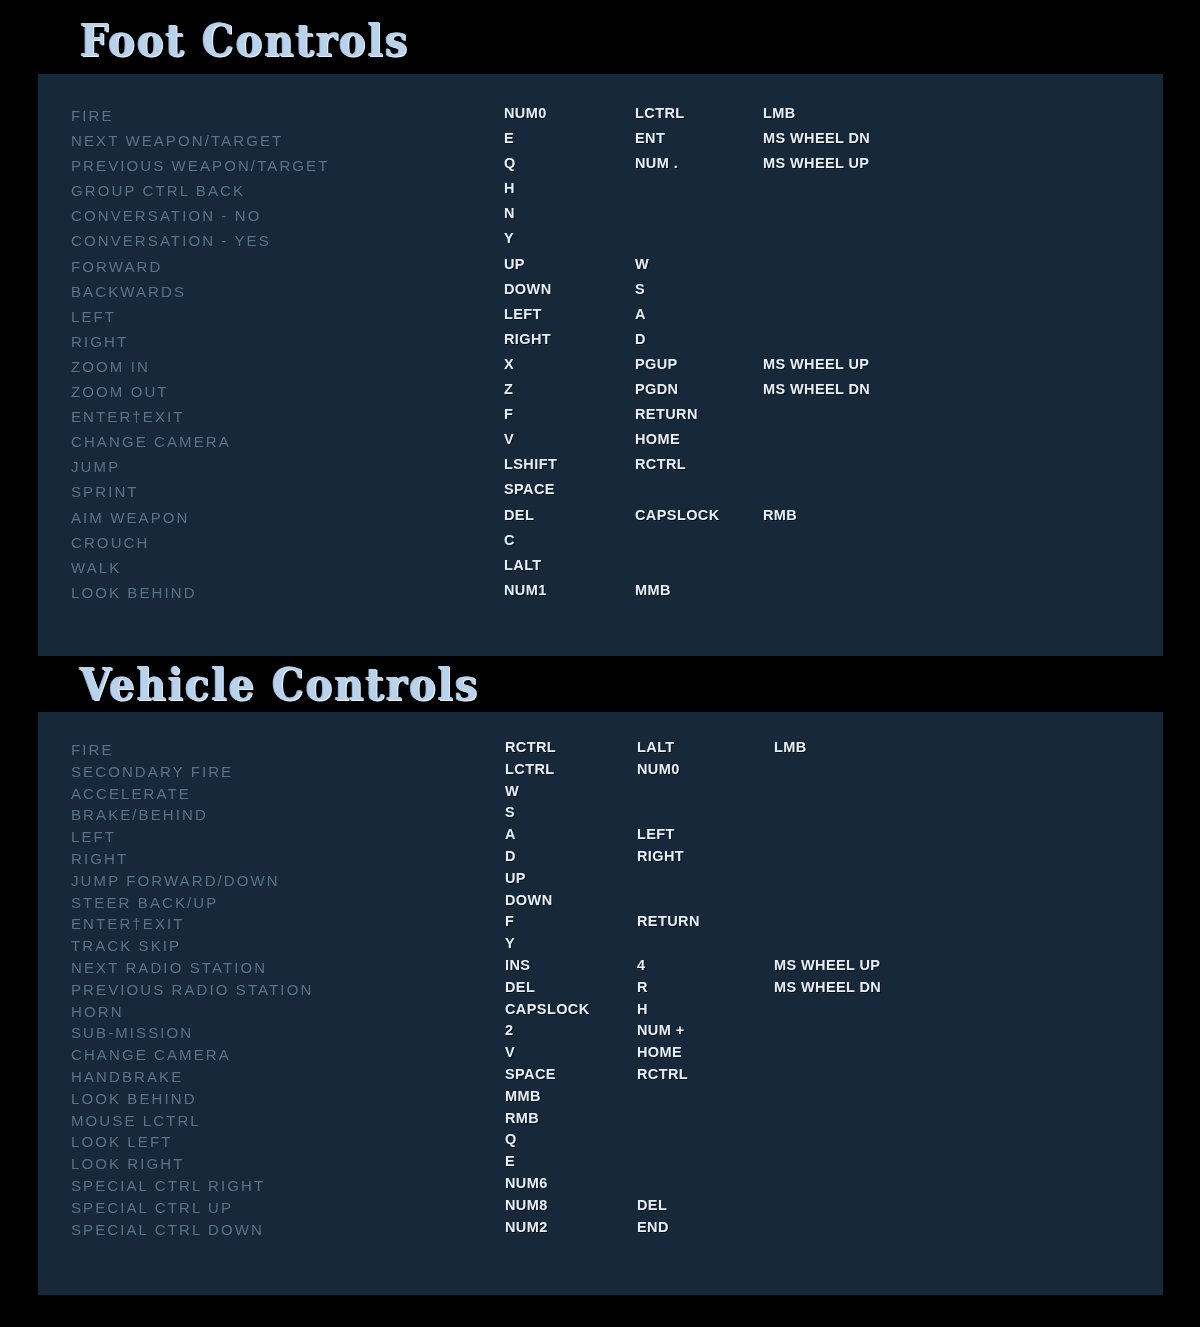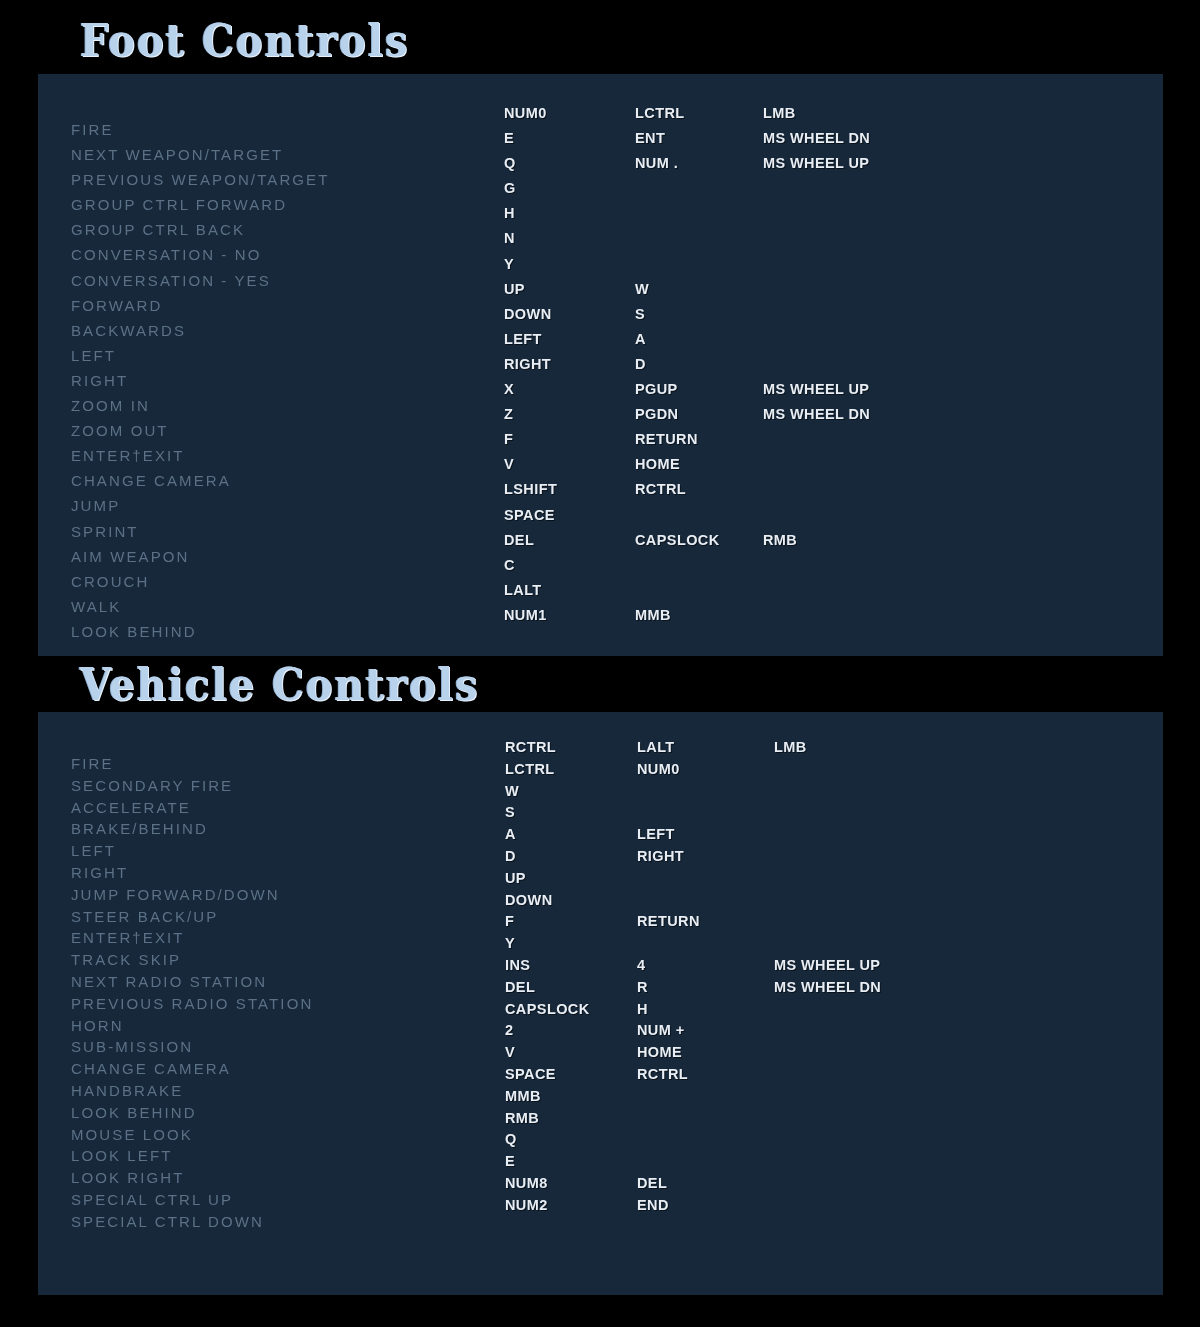--- a/index.html
+++ b/index.html
@@ -61,21 +61,21 @@
     position: relative;
     width: 100%;
     white-space: nowrap;
   }
   #panel-foot .row    { height: 25.1px; }
   #panel-vehicle .row { height: 21.8px; }
 
   .action {
     position: absolute;
     left: 33px;
-    top: 16px;
+    top: 2px;
     font-size: 15px;
     font-weight: normal;
     letter-spacing: 2.1px;
     color: #5c7186;
     white-space: nowrap;
   }
 
   .key {
     position: absolute;
     top: 0;
@@ -121,24 +121,20 @@
         <span class="key k1">ENT</span>
         <span class="key k2 ms-gap">MS WHEEL DN</span>
       </div>
       <div class="row">
         <span class="action">PREVIOUS WEAPON/TARGET</span>
         <span class="key k0">Q</span>
         <span class="key k1">NUM .</span>
         <span class="key k2 ms-gap">MS WHEEL UP</span>
       </div>
       <div class="row">
-        <span class="action">GROUP CTRL FORWARD</span>
-        <span class="key k0">G</span>
-      </div>
-      <div class="row">
         <span class="action">GROUP CTRL BACK</span>
         <span class="key k0">H</span>
       </div>
       <div class="row">
         <span class="action">CONVERSATION - NO</span>
         <span class="key k0">N</span>
       </div>
       <div class="row">
         <span class="action">CONVERSATION - YES</span>
         <span class="key k0">Y</span>
@@ -296,30 +292,34 @@
       <div class="row">
         <span class="action">HANDBRAKE</span>
         <span class="key k0">SPACE</span>
         <span class="key k1">RCTRL</span>
       </div>
       <div class="row">
         <span class="action">LOOK BEHIND</span>
         <span class="key k0">MMB</span>
       </div>
       <div class="row">
-        <span class="action">MOUSE LOOK</span>
+        <span class="action">MOUSE LCTRL</span>
         <span class="key k0">RMB</span>
       </div>
       <div class="row">
         <span class="action">LOOK LEFT</span>
         <span class="key k0">Q</span>
       </div>
       <div class="row">
         <span class="action">LOOK RIGHT</span>
         <span class="key k0">E</span>
+      </div>
+      <div class="row">
+        <span class="action">SPECIAL CTRL RIGHT</span>
+        <span class="key k0">NUM6</span>
       </div>
       <div class="row">
         <span class="action">SPECIAL CTRL UP</span>
         <span class="key k0">NUM8</span>
         <span class="key k1">DEL</span>
       </div>
       <div class="row">
         <span class="action">SPECIAL CTRL DOWN</span>
         <span class="key k0">NUM2</span>
         <span class="key k1">END</span>

